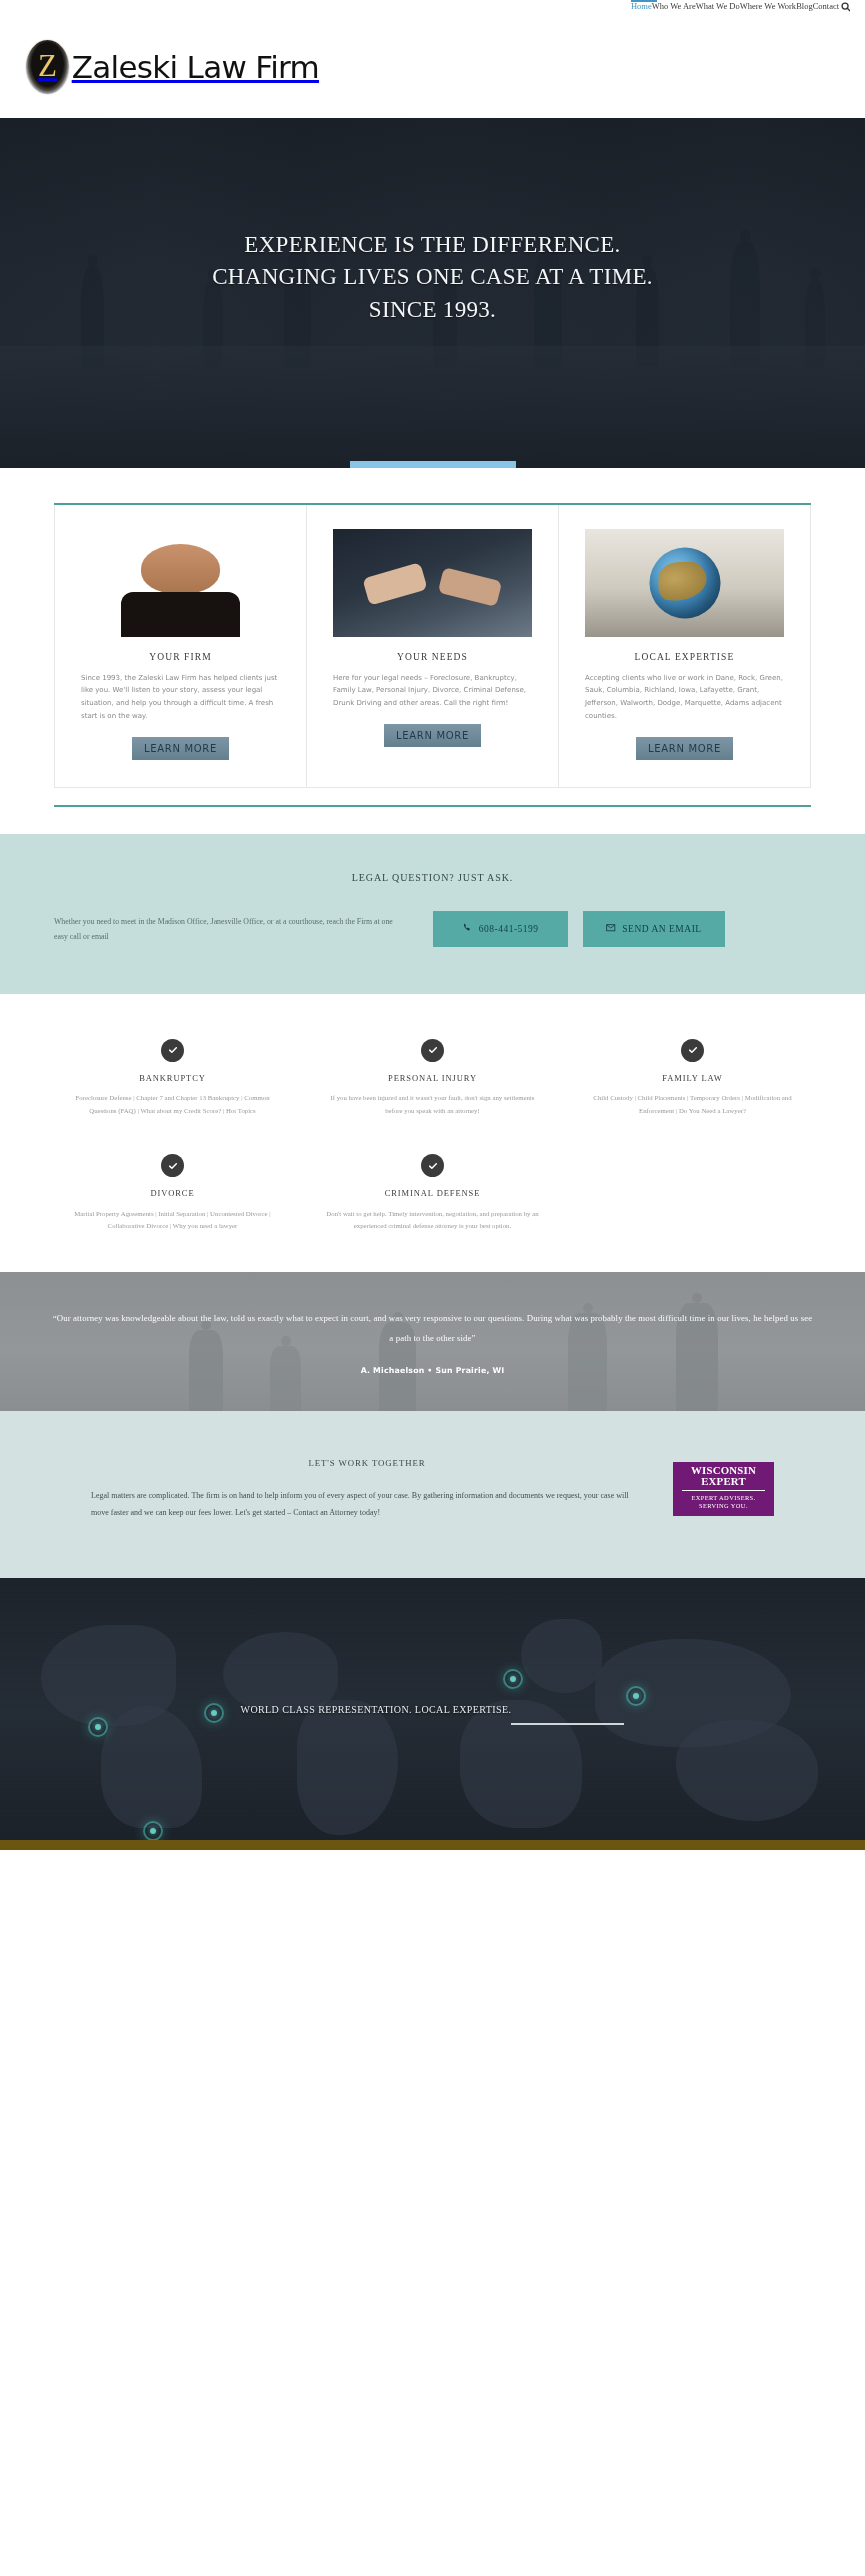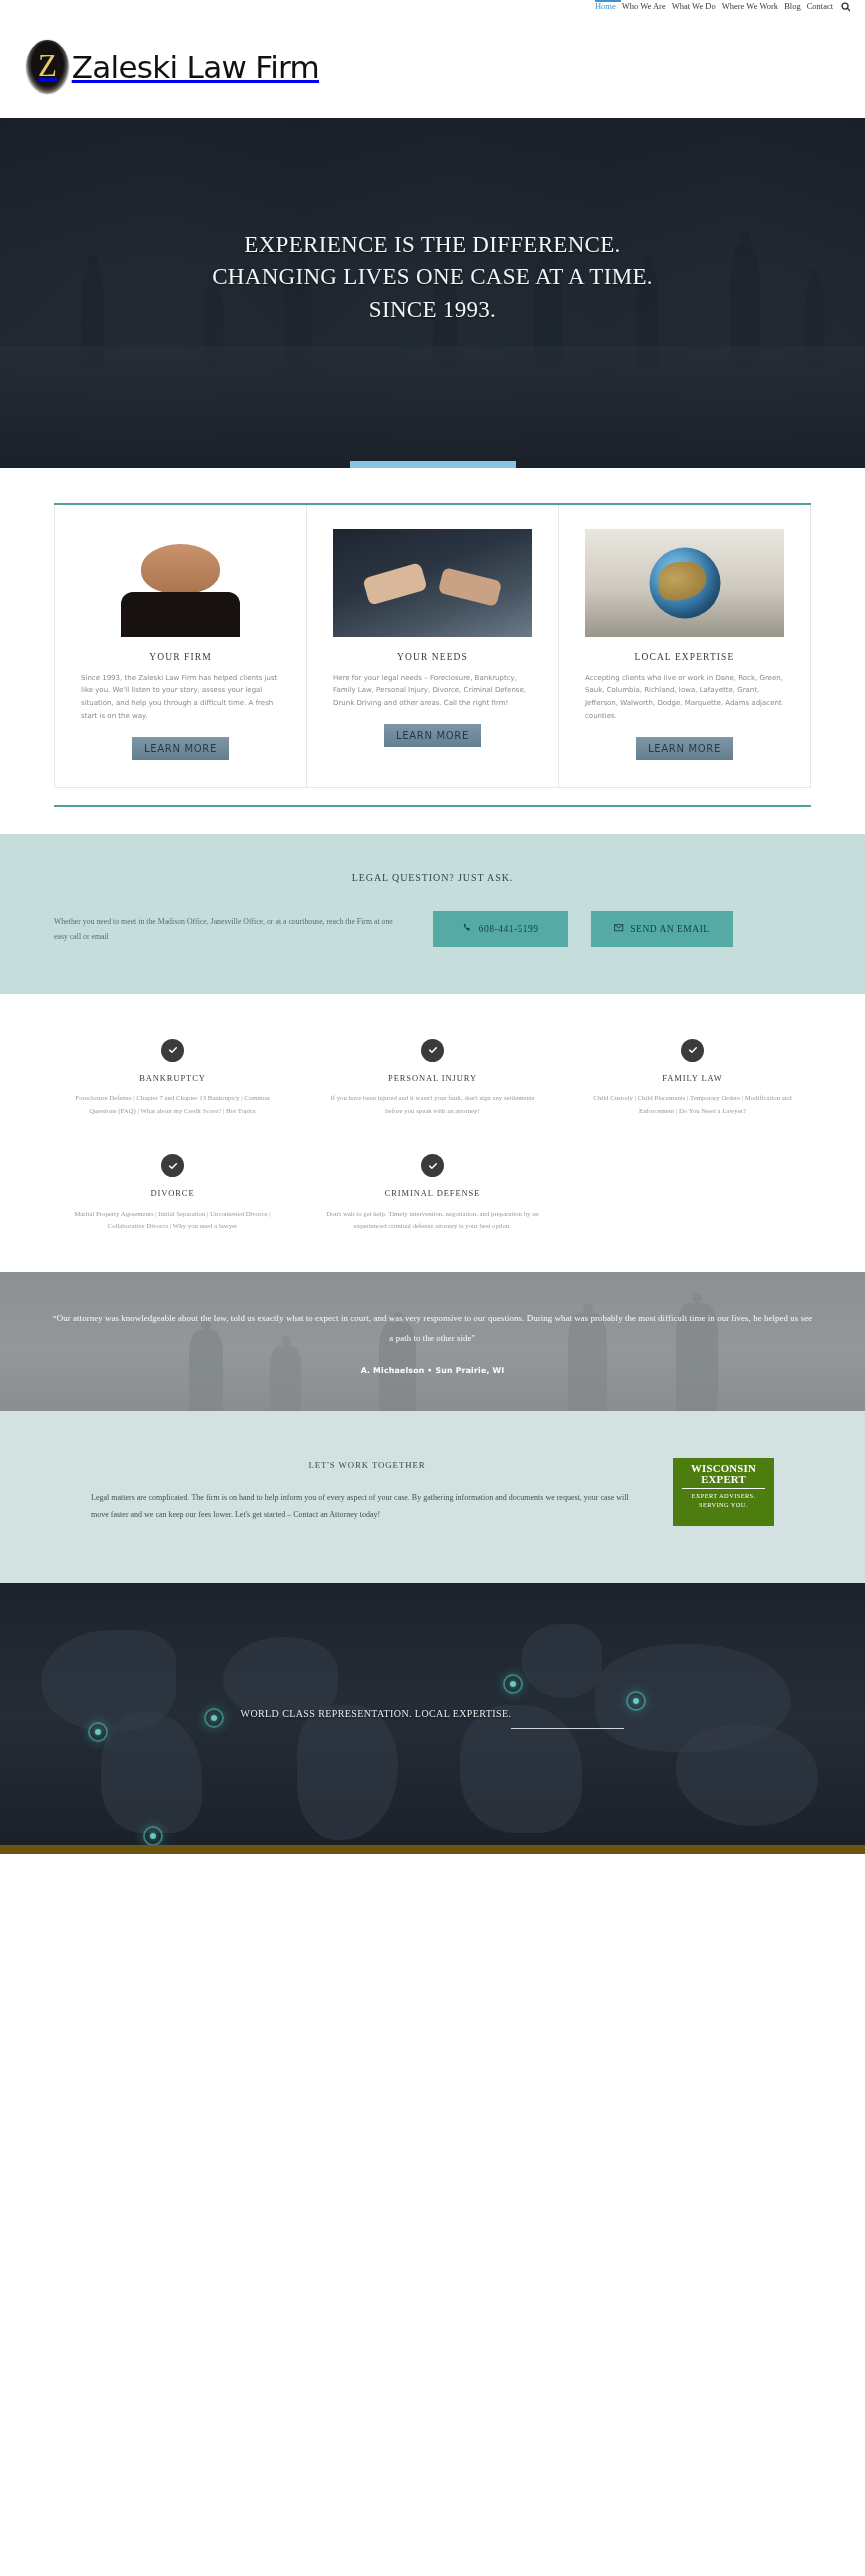--- a/index.html
+++ b/index.html
@@ -7,21 +7,21 @@
   body {
     font-family:"Liberation Serif", serif;
     background:#ffffff;
     color:#333;
     -webkit-font-smoothing:antialiased;
   }
   .page { width:865px; position:relative; overflow:hidden; }
 
   
   .topbar { height:15px; background:#ffffff; display:flex; justify-content:flex-end; align-items:flex-start; padding-right:15px; }
-  .nav { display:flex; align-items:center; gap:6px; font-size:8.5px; color:#444; position:relative; }
+  .nav { display:flex; align-items:center; font-size:8.5px; color:#444; position:relative; }
   .nav a { color:#3a3a3a; text-decoration:none; white-space:nowrap; line-height:13.5px; }
   .nav a.active { color:#3f96c6; }
   .nav a.active::before {
     content:""; position:absolute; top:0px; height:2px; width:25px; background:#3f96c6;
   }
   .nav-home-wrap { position:relative; }
   .nav-home-wrap .bar { position:absolute; top:-0.7px; left:0; width:26px; height:2.7px; background:#3f96c6; }
   .search-ico { width:9.5px; height:9.5px; display:inline-block; position:relative; margin-left:1.4px; }
   .search-ico svg { display:block; }
 
@@ -91,21 +91,21 @@
     display:inline-block; background:linear-gradient(180deg,#7e96a6,#63808f);
     color:#1f3a4a; font-family:"DejaVu Sans", sans-serif; font-size:10px; letter-spacing:0.7px;
     padding:6px 12px; border:none; cursor:pointer;
   }
 
   
   .cta { background:#c5dedb; padding:38px 0 47px; }
   .cta h2 { text-align:center; font-family:"Liberation Serif",serif; font-weight:400; font-size:10px; letter-spacing:0.9px; color:#36484c; margin-bottom:28px; }
   .cta-row { width:757px; margin:0 auto; display:flex; align-items:center; }
   .cta-copy { flex:1; font-family:"Liberation Serif",serif; font-size:7.8px; line-height:2; color:#5c6d70; padding-right:27px; max-width:379px; }
-  .cta-btns { display:flex; gap:23px; }
+  .cta-btns { display:flex; gap:15px; }
   .cta-btn { background:#55aaa6; color:#123f4a; font-family:"Liberation Serif",serif; font-size:9.5px; letter-spacing:0.5px;
     padding:12px 23px; display:flex; align-items:center; gap:6.8px; border:none; cursor:pointer; min-width:135px; justify-content:center; }
   .cta-btn svg { flex:none; }
 
   
   .areas { background:#fff; padding:45px 0 39px; }
   .areas-grid { width:757px; margin:0 auto; display:grid; grid-template-columns:repeat(3,1fr); row-gap:37px; column-gap:23px; }
   .area { text-align:center; padding:0 9.5px; }
   .area-ico { width:23px; height:23px; border-radius:50%; background:#3b3b3b; margin:0 auto 10.8px; display:flex; align-items:center; justify-content:center; }
   .area h4 { font-family:"Liberation Serif",serif; font-weight:400; font-size:8.5px; letter-spacing:0.9px; color:#3d3d3d; margin-bottom:9.5px; }
@@ -119,21 +119,21 @@
   .testi-inner { position:relative; z-index:3; width:764px; text-align:center; }
   .testi q, .testi .quote { display:block; font-family:"Liberation Serif",serif; font-size:8.8px; line-height:2.3; color:#fbfbfb; letter-spacing:0.1px; }
   .testi .who { display:block; margin-top:17.6px; font-family:"DejaVu Sans",sans-serif; font-size:7.8px; font-weight:700; color:#ffffff; letter-spacing:0.2px; }
 
   
   .work { background:#d3e2e0; padding:47px 0 57px; }
   .work-row { width:683px; margin:0 auto; display:flex; align-items:center; gap:30px; }
   .work-copy { flex:1; }
   .work h3 { text-align:center; font-family:"Liberation Serif",serif; font-weight:400; font-size:8.8px; letter-spacing:0.9px; color:#3c4b4d; margin-bottom:19px; }
   .work p { font-family:"Liberation Serif",serif; font-size:8px; line-height:2.15; color:#40504f; }
-  .badge { width:101px; height:68px; background:#4d7c0f; color:#fff; flex:none; padding:5.4px 6.8px; display:flex; flex-direction:column; justify-content:flex-start; align-items:center; }
+  .badge { width:101px; height:54px; background:#701a75; color:#fff; flex:none; padding:5.4px 6.8px; display:flex; flex-direction:column; justify-content:flex-end; align-items:center; }
   .badge .b1 { font-family:"Liberation Serif",serif; font-weight:700; font-size:10.8px; line-height:1.05; letter-spacing:0.2px; }
   .badge .b2 { font-family:"Liberation Serif",serif; font-weight:700; font-size:10.8px; line-height:1.05; letter-spacing:0.2px; }
   .badge hr { width:96%; border:none; border-top:0.7px solid #fff; margin:2.7px 0 2.7px; }
   .badge .b3, .badge .b4 { font-family:"Liberation Serif",serif; font-size:6.4px; letter-spacing:0.4px; line-height:1.35; }
 
   
   .footer { position:relative; height:262px; background:#1e242c; overflow:hidden; }
   .map-bg { position:absolute; inset:0; background:
       repeating-linear-gradient(0deg, rgba(255,255,255,.012) 0 0.7px, transparent 0.7px 2px),
       linear-gradient(180deg,#1c222a 0%,#232b34 50%,#1a2028 100%); }

